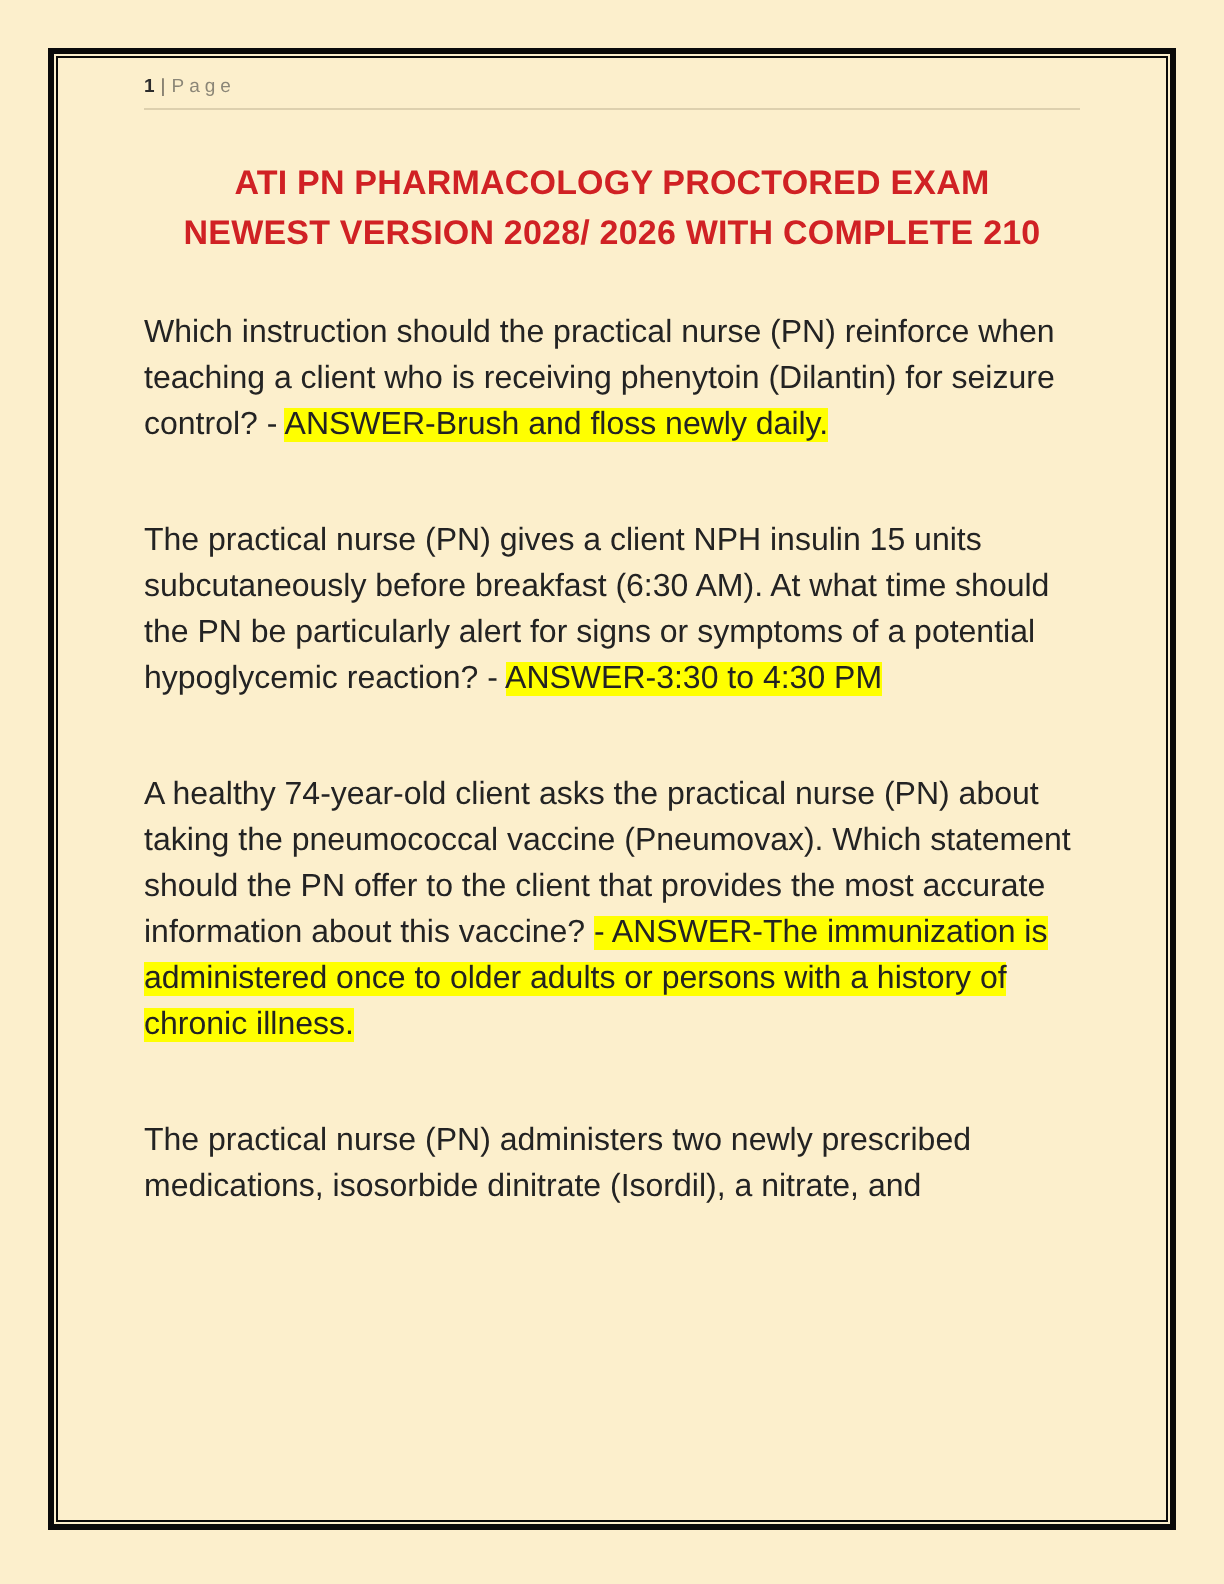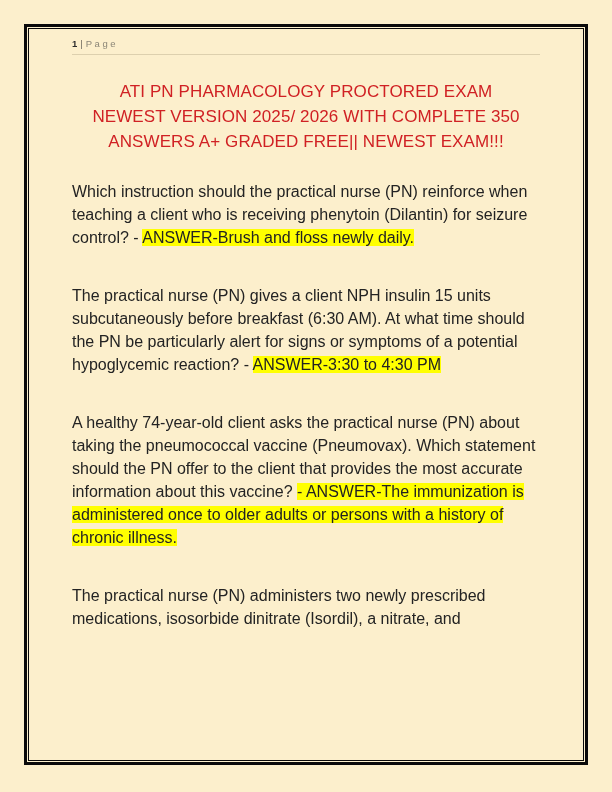--- a/index.html
+++ b/index.html
@@ -48,21 +48,21 @@
   .page-header .plabel {
     letter-spacing: 2.5px;
     color: #8b8677;
   }
   .doc-title {
     margin: 24px 0 26px 0;
     text-align: center;
     color: var(--title);
     font-size: 17px;
     line-height: 25px;
-    font-weight: normal;
+    font-weight: bold;
     letter-spacing: 0.1px;
   }
   .qa-list p {
     margin: 0 0 35px 0;
     font-size: 16px;
     line-height: 23px;
     color: var(--body-text);
   }
   .hl {
     background: var(--hl);
@@ -73,22 +73,21 @@
 
 <div class="frame-outer">
   <div class="frame-inner">
 
     <header class="page-header">
       <span class="pnum">1</span><span class="psep">|</span><span class="plabel">Page</span>
     </header>
 
     <h1 class="doc-title" id="title">
         <div>ATI PN PHARMACOLOGY PROCTORED EXAM</div>
-        <div>NEWEST VERSION 2025/ 2026 WITH COMPLETE 350</div>
-        <div>ANSWERS A+ GRADED FREE|| NEWEST EXAM!!!</div>
+        <div>NEWEST VERSION 2028/ 2026 WITH COMPLETE 210</div>
       </h1>
 
     <div class="qa-list" id="qa-list">
         <p><span>Which instruction should the practical nurse (PN) reinforce when teaching a client who is receiving phenytoin (Dilantin) for seizure control? - </span><span class="hl">ANSWER-Brush and floss newly daily.</span></p>
         <p><span>The practical nurse (PN) gives a client NPH insulin 15 units subcutaneously before breakfast (6:30 AM). At what time should the PN be particularly alert for signs or symptoms of a potential hypoglycemic reaction? - </span><span class="hl">ANSWER-3:30 to 4:30 PM</span></p>
         <p><span>A healthy 74-year-old client asks the practical nurse (PN) about taking the pneumococcal vaccine (Pneumovax). Which statement should the PN offer to the client that provides the most accurate information about this vaccine? </span><span class="hl">- ANSWER-The immunization is administered once to older adults or persons with a history of chronic illness.</span></p>
         <p><span>The practical nurse (PN) administers two newly prescribed medications, isosorbide dinitrate (Isordil), a nitrate, and</span></p>
       </div>
 
   </div>

